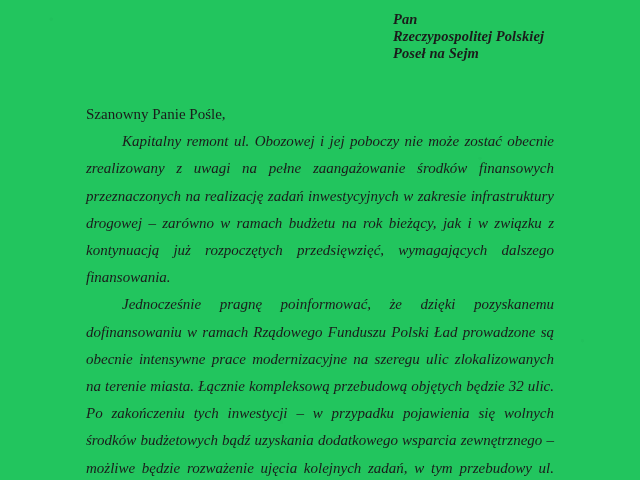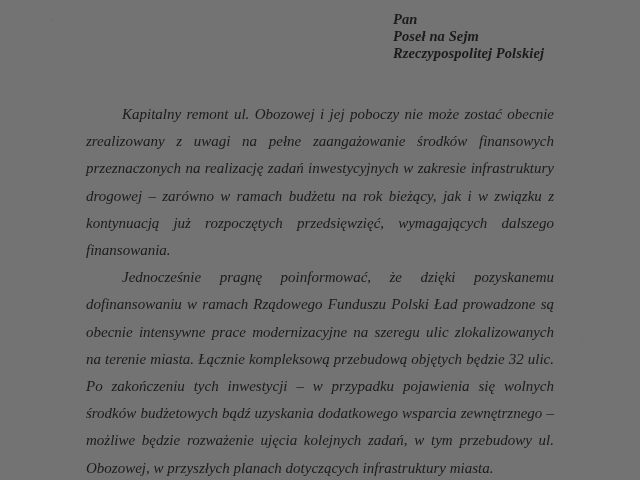--- a/index.html
+++ b/index.html
@@ -14,21 +14,21 @@
     font-family: "Liberation Serif", "DejaVu Serif", serif;
     color: #1b1b1b;
     -webkit-font-smoothing: antialiased;
   }
 
   
   .page {
     position: relative;
     width: 640px;
     height: 480px;
-    background: #737373;
+    background: #22c55e;
     overflow: hidden;
   }
   
   .scan-noise {
     position: absolute;
     inset: 0;
     pointer-events: none;
     background:
       radial-gradient(circle at 8% 4%, rgba(0,0,0,0.022) 0 1.5px, transparent 2px),
       radial-gradient(circle at 22% 47%, rgba(0,0,0,0.018) 0 1.5px, transparent 2px),
@@ -73,23 +73,24 @@
 </style>
 </head>
 <body>
 
 <div class="page">
 
   <div class="scan-noise"></div>
 
   <div class="addressee">
     <span class="line">Pan</span>
+    <span class="line">Rzeczypospolitej Polskiej</span>
     <span class="line">Poseł na Sejm</span>
-    <span class="line">Rzeczypospolitej Polskiej</span>
   </div>
 
   <div class="body-text">
+    <p class="para">Szanowny Panie Pośle,</p>
     <p class="para indent">Kapitalny remont ul. Obozowej i jej poboczy nie może zostać obecnie zrealizowany z uwagi na pełne zaangażowanie środków finansowych przeznaczonych na realizację zadań inwestycyjnych w zakresie infrastruktury drogowej – zarówno w ramach budżetu na rok bieżący, jak i w związku z kontynuacją już rozpoczętych przedsięwzięć, wymagających dalszego finansowania.</p>
     <p class="para indent">Jednocześnie pragnę poinformować, że dzięki pozyskanemu dofinansowaniu w ramach Rządowego Funduszu Polski Ład prowadzone są obecnie intensywne prace modernizacyjne na szeregu ulic zlokalizowanych na terenie miasta. Łącznie kompleksową przebudową objętych będzie 32 ulic. Po zakończeniu tych inwestycji – w przypadku pojawienia się wolnych środków budżetowych bądź uzyskania dodatkowego wsparcia zewnętrznego – możliwe będzie rozważenie ujęcia kolejnych zadań, w tym przebudowy ul. Obozowej, w przyszłych planach dotyczących  infrastruktury  miasta.</p>
 
   </div>
 
 </div>
 
 </body></html>

